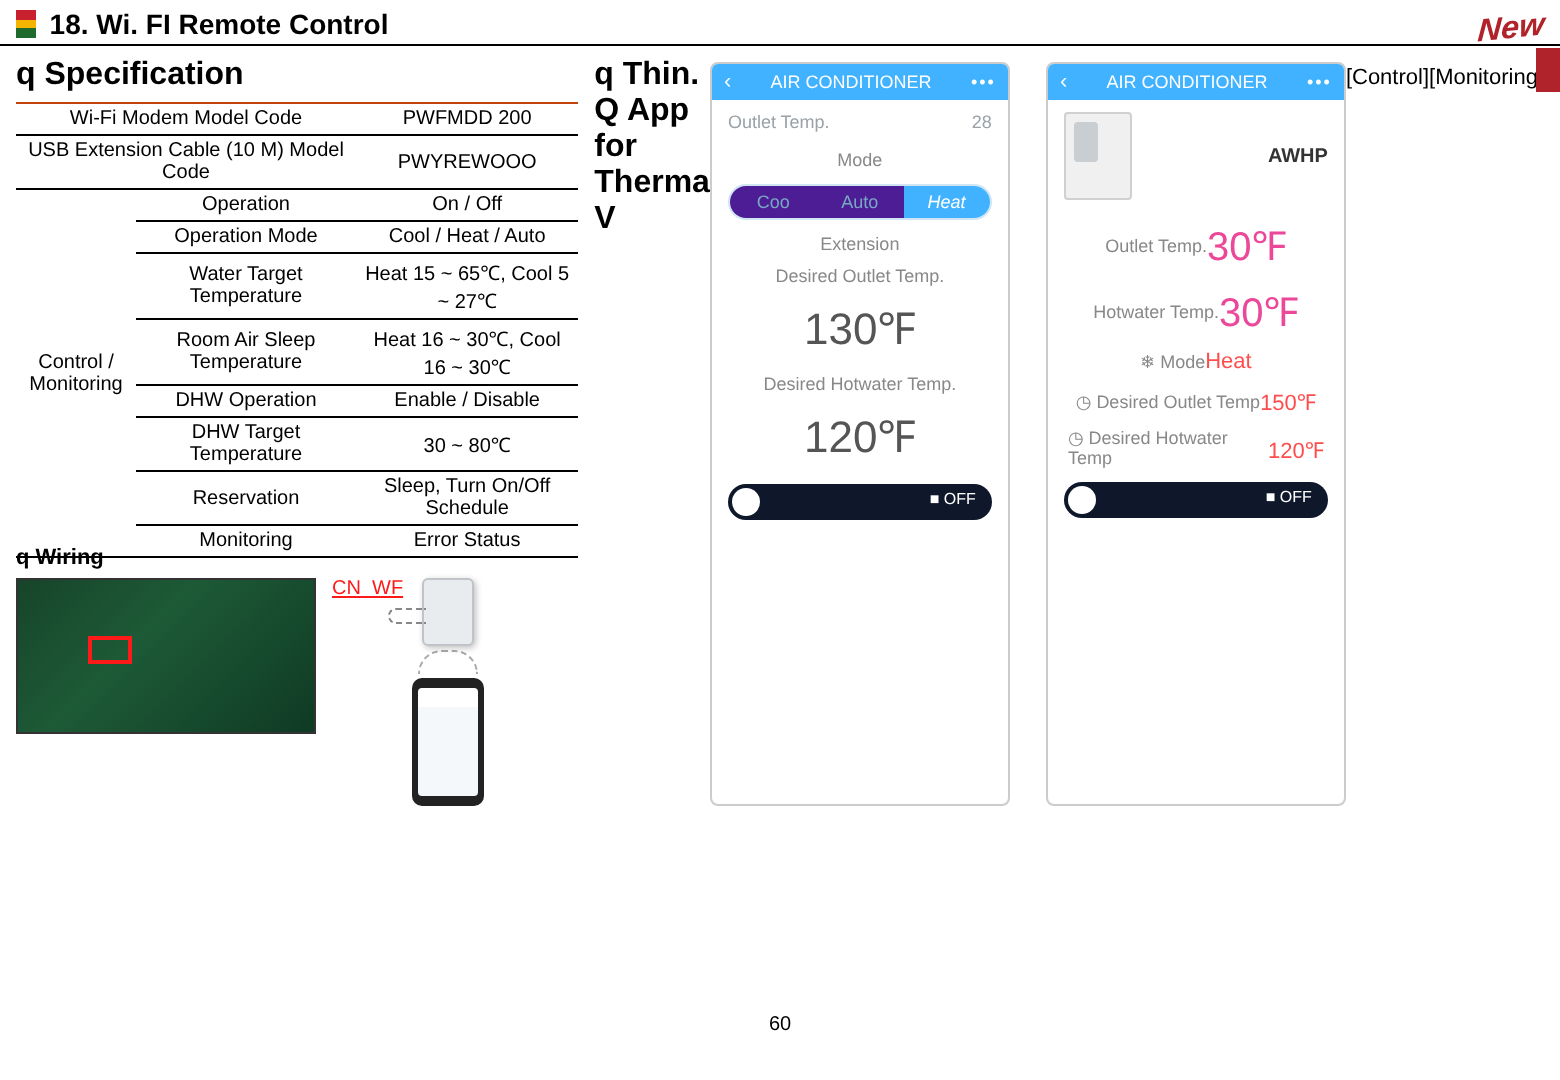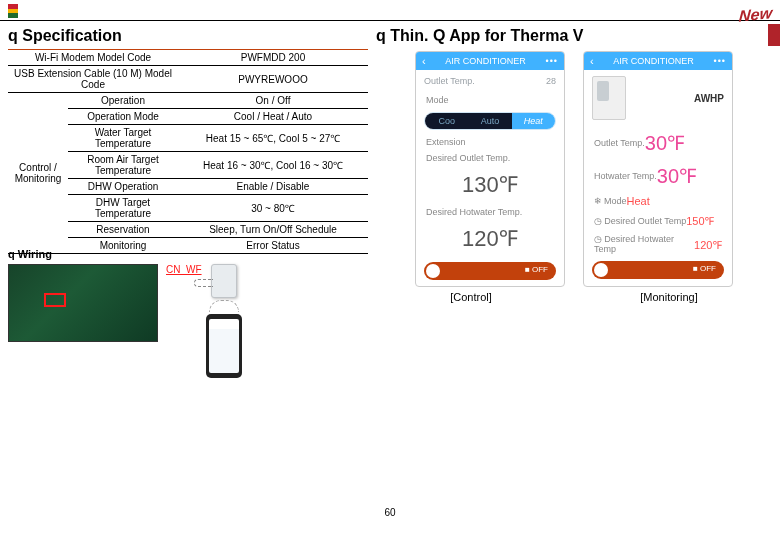--- a/index.html
+++ b/index.html
@@ -36,21 +36,21 @@
     font-weight: bold;
     transform: skewX(-10deg) rotate(-6deg);
     font-style: italic;
   }
   .content {
     display: flex;
     padding: 6px 8px 0 8px;
     gap: 8px;
   }
   .left { width: 360px; }
-  .right { flex: 1; display:flex; flex-direction:column; }
+  .right { flex: 1; display:flex; flex-direction:row; }
   .sec-hdr { font-size: 16px; font-weight: bold; margin-bottom: 4px; }
   table.spec {
     border-collapse: collapse;
     width: 100%;
     table-layout: fixed;
     font-size: 10px;
   }
   table.spec td {
     border-top: 1px solid #c2410c;
     border-bottom: 1px solid #000;
@@ -154,46 +154,46 @@
     border:1px solid #d0e6f5;
     border-radius:12px;
     overflow:hidden;
     margin:4px 8px;
   }
   .seg div {
     flex:1;
     text-align:center;
     padding:3px 0;
     color:#7aa7c4;
-    background:#0f172a;
+    background:#4c1d95;
   }
   .seg div.active {
     background:#40b2ff;
     color:#fff;
     font-style:italic;
   }
   .ph-row {
     display:flex;
-    justify-content:flex-start;
+    justify-content:center;
     align-items:center;
     padding:3px 10px;
     color:#888;
   }
   .ph-row .val { color:#666; font-size:11px; }
   .ph-row.red .val { color:#ff4d4d; }
   .big-temp {
     text-align:center;
     font-size:22px;
     font-weight:300;
     color:#555;
     padding:2px 0 6px 0;
   }
   .toggle {
     margin:4px 8px 6px 8px;
-    background:#c2410c;
+    background:#0f172a;
     border-radius:12px;
     height:18px;
     position:relative;
     padding-left:31px;
   }
   .toggle::after{
     content:"";
     position:absolute;
     left:2px; top:2px;
     width:14px; height:14px;
@@ -250,20 +250,21 @@
 <body>
 
 <div class="title-bar">
   <span class="flag">
     <svg viewBox="0 0 10 14">
         <rect width="10" height="5" fill="#c8202f"></rect>
         <rect y="5" width="10" height="4" fill="#f5b400"></rect>
         <rect y="9" width="10" height="5" fill="#1f6b2d"></rect>
       </svg>
   </span>
+  <span class="ttl">18. Wi. FI Remote Control</span>
 </div>
 <div class="accent-strip"></div>
 <div class="new-badge">New</div>
 
 <div class="content">
   <div class="left">
     <div class="sec-hdr">q Specification</div>
     <table class="spec">
       <colgroup>
           <col style="width:60px">
@@ -286,21 +287,21 @@
       </tr>
       <tr>
             <td>Operation Mode</td>
             <td>Cool / Heat / Auto</td>
           </tr>
       <tr>
             <td>Water Target Temperature</td>
             <td>Heat 15 ~ 65℃, Cool 5 ~ 27℃</td>
           </tr>
       <tr>
-            <td>Room Air Target Temperature</td>
+            <td>Room Air Sleep Temperature</td>
             <td>Heat 16 ~ 30℃, Cool 16 ~ 30℃</td>
           </tr>
       <tr>
             <td>DHW Operation</td>
             <td>Enable / Disable</td>
           </tr>
       <tr>
             <td>DHW Target Temperature</td>
             <td>30 ~ 80℃</td>
           </tr>

